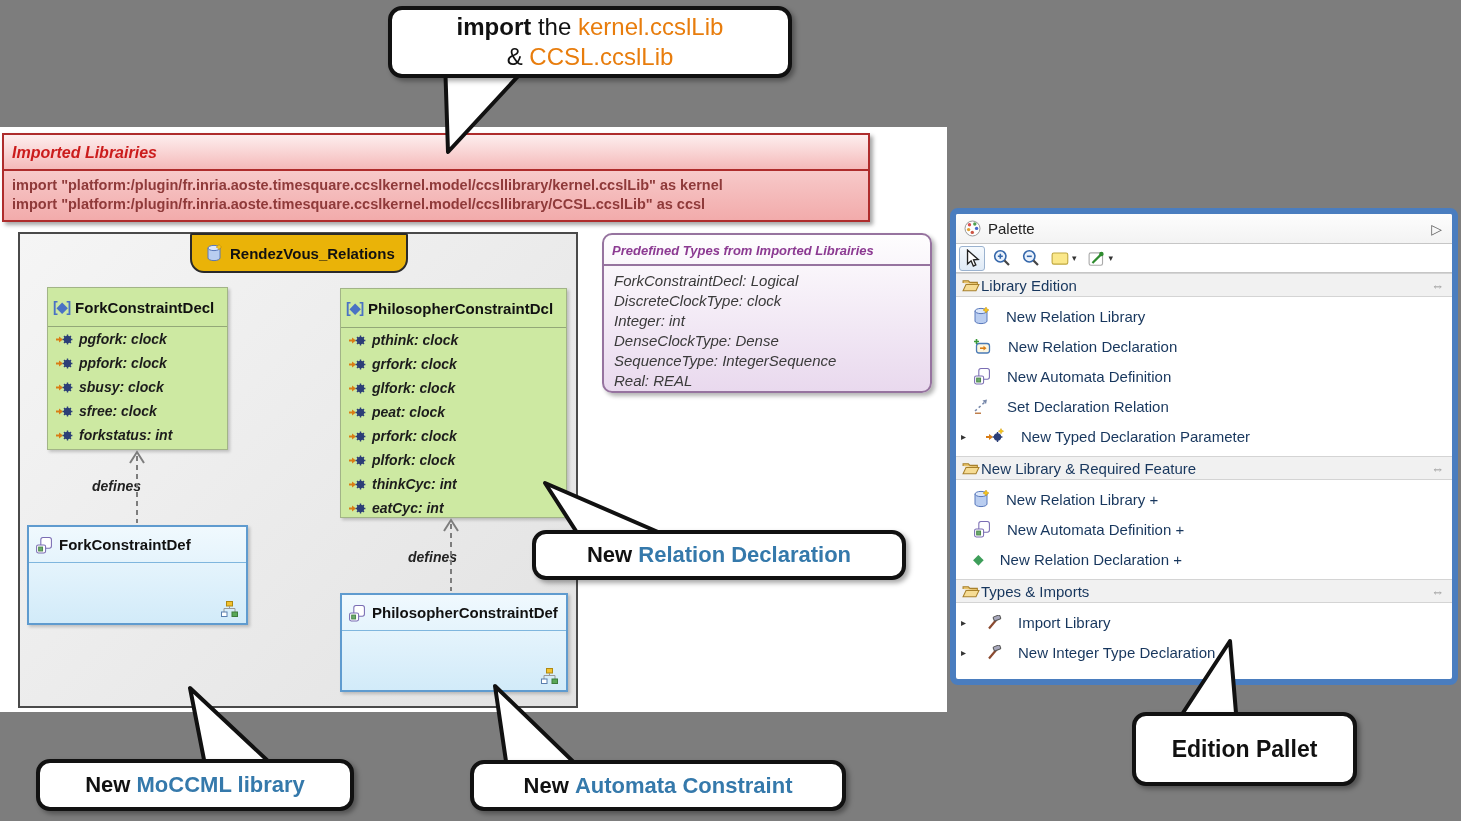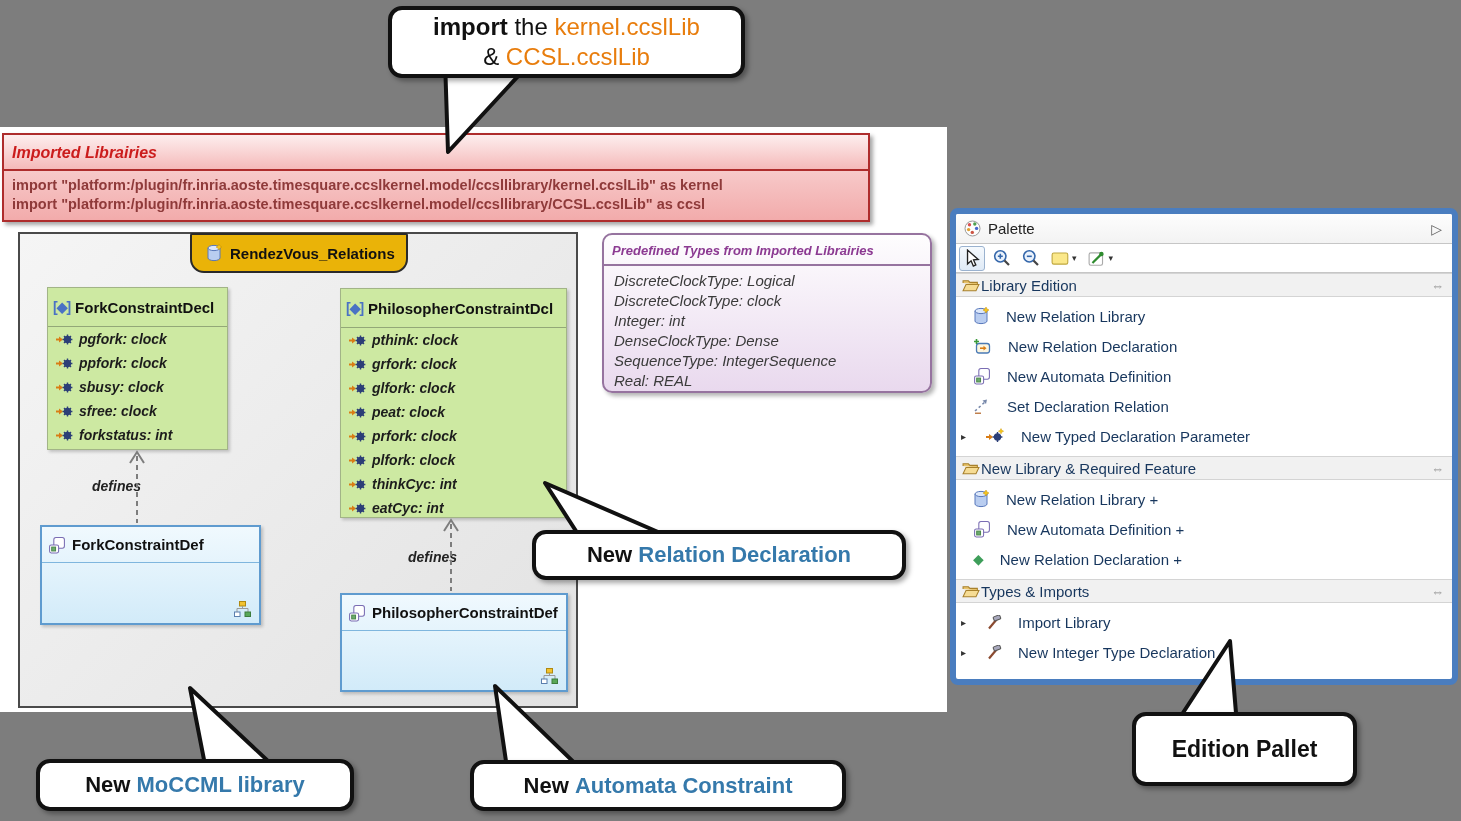--- a/index.html
+++ b/index.html
@@ -51,21 +51,21 @@
   .pal-sec-h .pin { margin-left:auto; color:#8a8a8a; font-size:13px; }
   .pal-items { padding:4px 0 5px 0; }
   .pal-item { height:30px; display:flex; align-items:center; gap:16px; padding-left:17px; font-size:15px; color:#17365d; }
   .pal-item.expandable { padding-left:5px; }
   .exp { font-size:10px; color:#333; width:8px; }
   .icn { display:inline-flex; align-items:center; }
 
   
   .bubble { position:absolute; background:#fff; border:4px solid #111; border-radius:14px; display:flex; align-items:center; justify-content:center; z-index:6; box-shadow:3px 3px 5px rgba(0,0,0,.35); }
   .bubble span { white-space:pre; }
-  .note-bubble { left:388px; top:6px; width:357px; height:72px; flex-direction:column; font-size:24px; line-height:30px; color:#111; }
+  .note-bubble { left:388px; top:6px; width:404px; height:72px; flex-direction:column; font-size:24px; line-height:30px; color:#111; }
   .note-bubble .b { font-weight:bold; }
   .org { color:#e87d0d; }
   .blue { color:#3579ab; }
   .callout-txt { font-weight:bold; font-size:22px; color:#111; }
   .nrd-bubble { left:532px; top:530px; width:374px; height:50px; }
   .moc-bubble { left:36px; top:759px; width:318px; height:52px; }
   .aut-bubble { left:470px; top:760px; width:376px; height:51px; }
   .edi-bubble { left:1132px; top:712px; width:225px; height:74px; font-size:23px; }
 
   svg.overlay { position:absolute; inset:0; z-index:5; pointer-events:none; }
@@ -274,21 +274,21 @@
             <g stroke="#2c3f77" stroke-width="1.4">
               <circle cx="12.5" cy="6.5" r="3" fill="#2c3f77"></circle>
               <path d="M12.5,1.6 v2 M12.5,9.4 v2 M7.6,6.5 h2 M15.4,6.5 h2 M9,3 l1.4,1.4 M14.6,8.6 l1.4,1.4 M9,10 l1.4,-1.4 M14.6,4.4 l1.4,-1.4"></path>
             </g>
           </svg>
         </span>
         <span>eatCyc: int</span>
       </div>
   </div>
 
-  <div class="def" style="left:27px; top:525px; width:221px; height:100px;margin-left:13px;">
+  <div class="def" style="left:27px; top:525px; width:221px; height:100px;">
     <div class="def-h">
       <span class="icn">
           <svg width="18" height="18" viewBox="0 0 17 17">
             <rect x="5.5" y="1.5" width="10" height="10" rx="2" fill="#fff" stroke="#7a6db3"></rect>
             <rect x="1.5" y="8.5" width="8.5" height="7.5" rx="1.5" fill="#fff" stroke="#7a6db3"></rect>
             <rect x="3.5" y="10.5" width="3.6" height="3.6" fill="#6cab6c" stroke="#4e8a4e"></rect>
           </svg>
         </span>
       <span>ForkConstraintDef</span>
     </div>
@@ -322,21 +322,21 @@
         </svg>
       </span>
   </div>
 
   <div class="edge-label" style="left:92px; top:478px;">defines</div>
   <div class="edge-label" style="left:408px; top:549px;">defines</div>
 
   <div class="predef">
     <div class="predef-title">Predefined Types from Imported Librairies</div>
     <div class="predef-body">
-      <div class="predef-item">DiscreteClockType: Logical</div>
+      <div class="predef-item">ForkConstraintDecl: Logical</div>
       <div class="predef-item">DiscreteClockType: clock</div>
       <div class="predef-item">Integer: int</div>
       <div class="predef-item">DenseClockType: Dense</div>
       <div class="predef-item">SequenceType: IntegerSequence</div>
       <div class="predef-item">Real: REAL</div>
     </div>
   </div>
 
   <div class="palette">
     <div class="pal-h">

